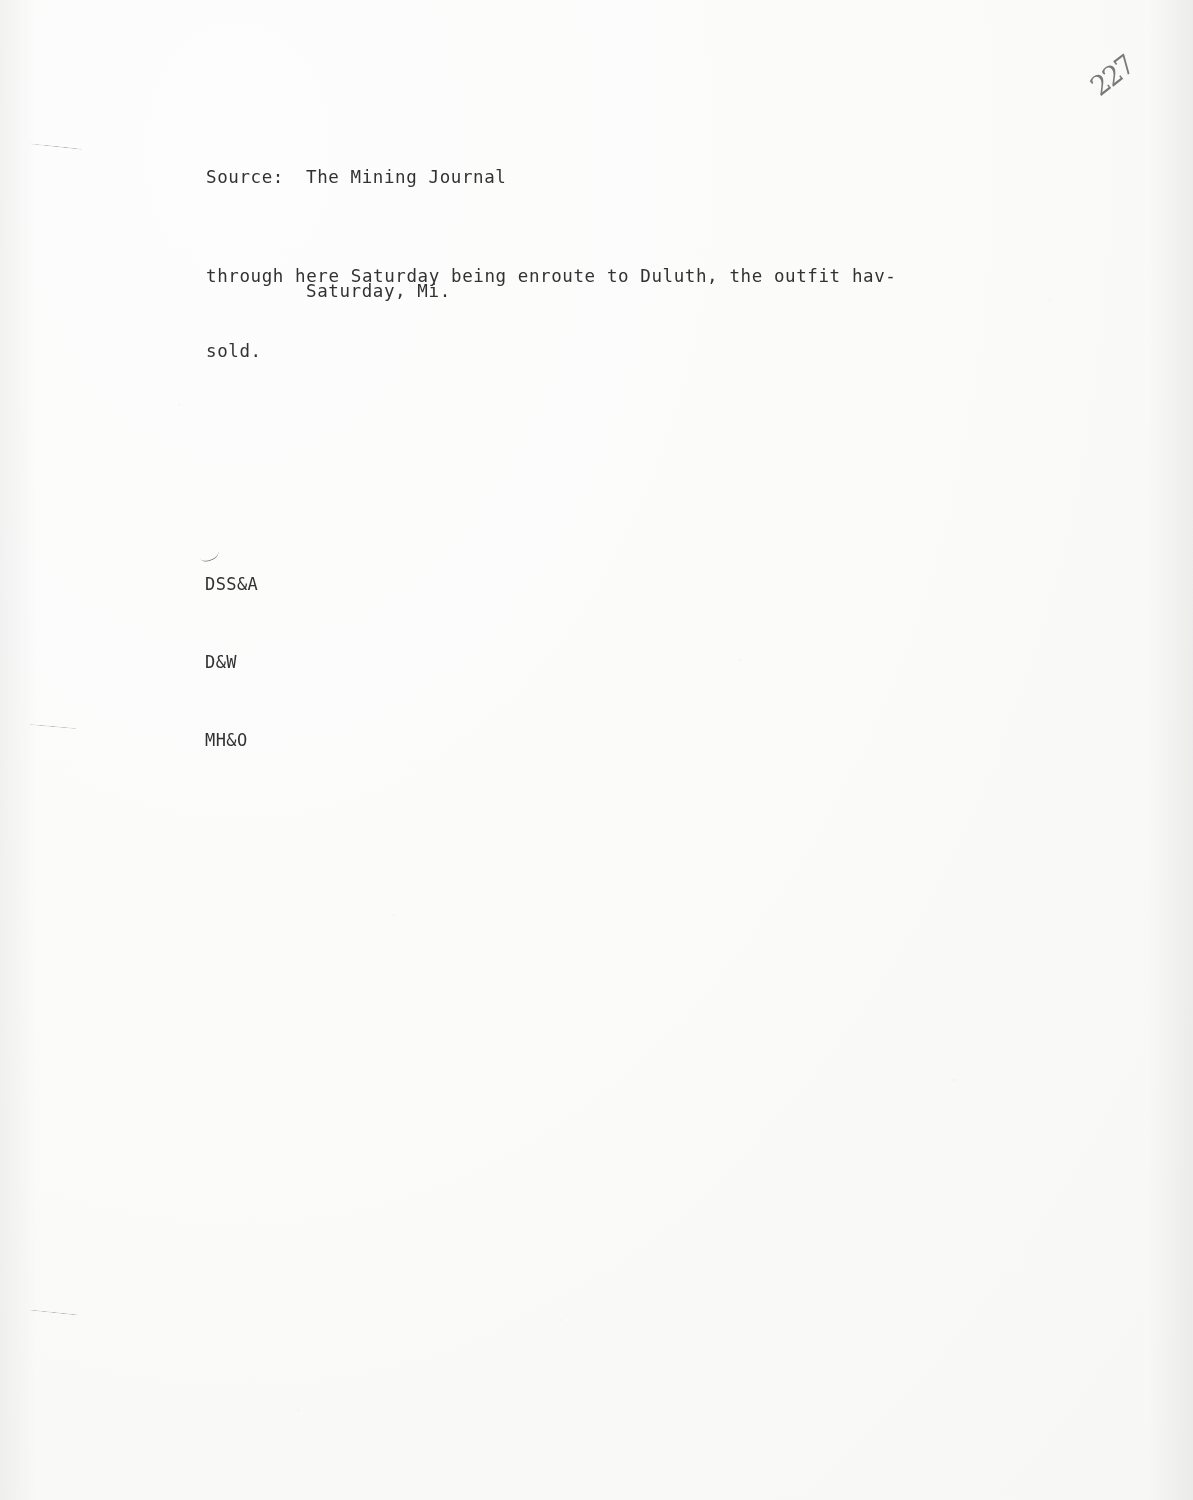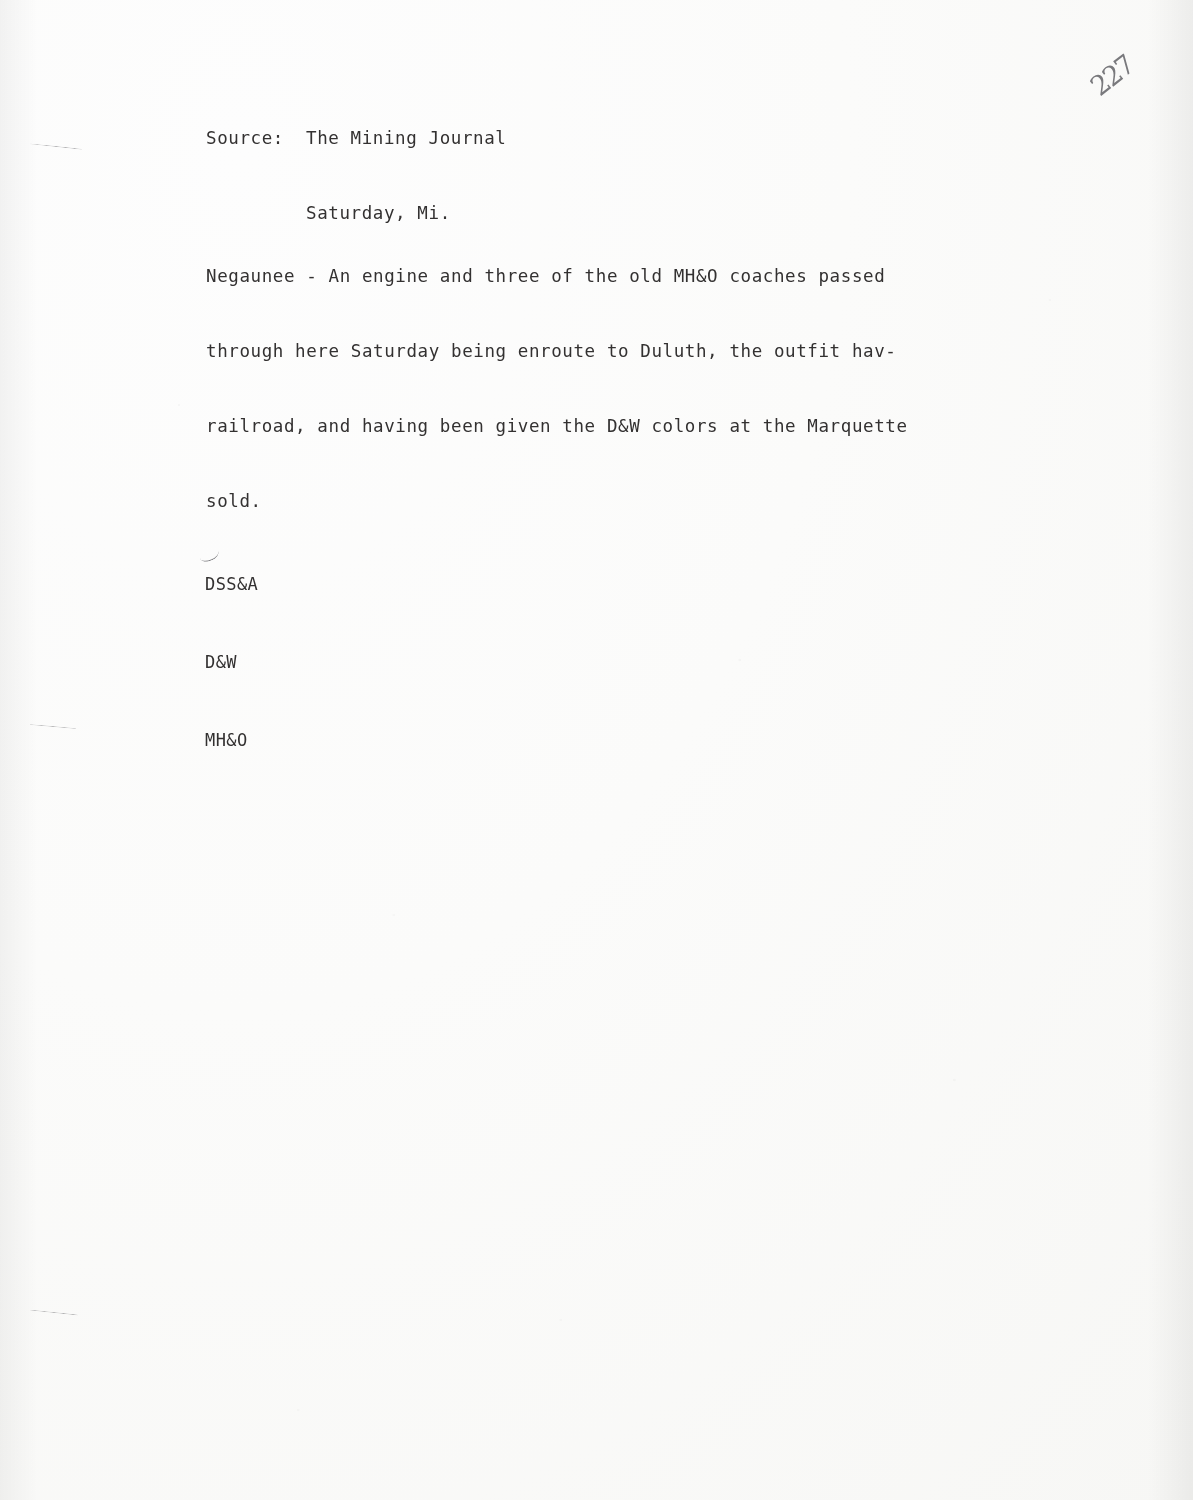--- a/index.html
+++ b/index.html
@@ -52,20 +52,21 @@
   }
 
   
   #source-block {
     position: absolute;
     left: 206px;
     top: 76px;
   }
   #source-block .row {
     display: block;
+    margin-top: 39px;
   }
   .src-label {
     display: inline-block;
     width: 100px;
   }
   .src-indent {
     display: inline-block;
     width: 100px;
   }
 
@@ -151,23 +152,21 @@
 <div id="page">
 
   <div id="page-number">227</div>
 
   <div id="source-block" class="typed">
     <span class="row"><span class="src-label">Source:</span><span>The Mining Journal</span></span>
     <span class="row"><span class="src-indent"></span><span>Saturday, Mi.</span></span>
   </div>
 
   <div id="article-paragraph" class="typed">
-    <span class="line">Negaunee - An engine and three of the old MH&amp;O coaches passed</span>
     <span class="line">through here Saturday being enroute to Duluth, the outfit hav-</span>
-    <span class="line">railroad, and having been given the D&amp;W colors at the Marquette</span>
     <span class="line">sold.</span>
   </div>
 
   <div id="index-tags" class="typed">
     <span class="tag">DSS&amp;A</span>
     <span class="tag">D&amp;W</span>
     <span class="tag">MH&amp;O</span>
   </div>
 
   <div id="tag-strike"></div>

